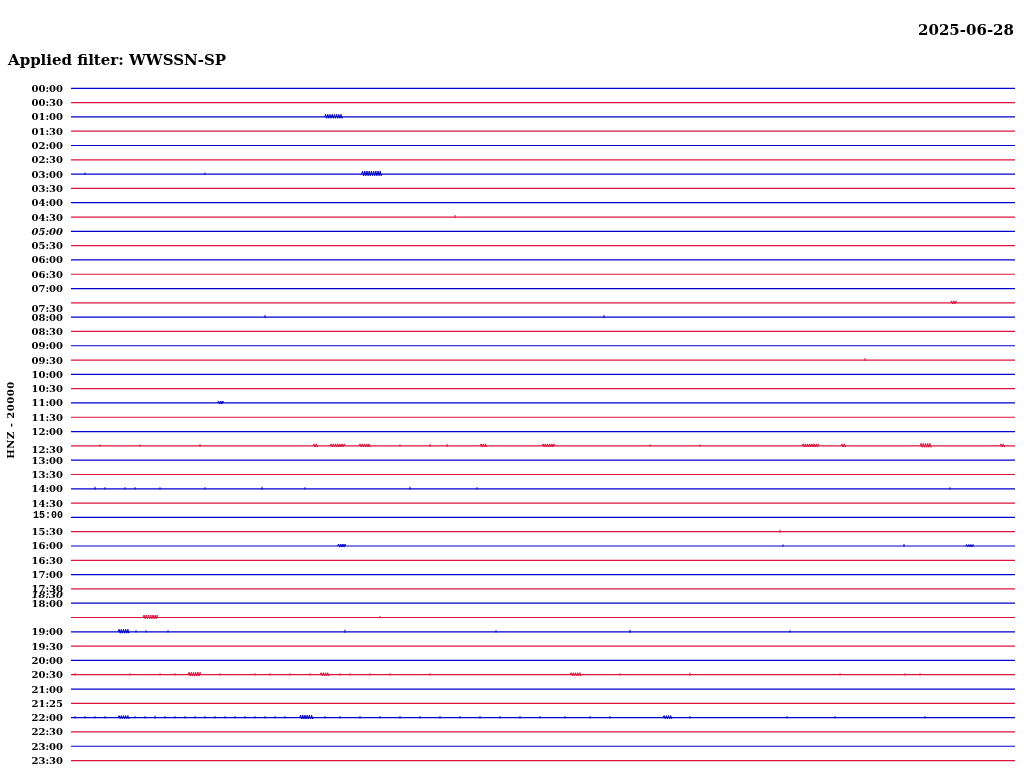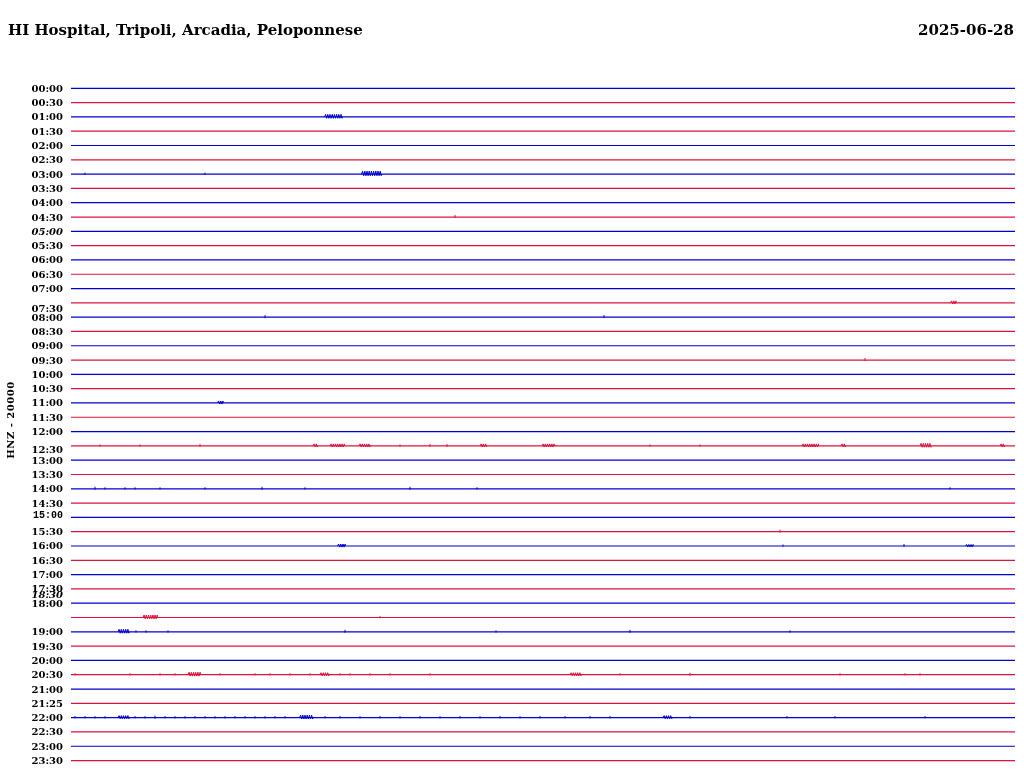--- a/index.html
+++ b/index.html
@@ -12,22 +12,22 @@
           transform:translate(-50%,-50%) rotate(-90deg);letter-spacing:0.5px;}
   .labels{position:absolute;left:0;top:0;width:63px;height:780px;}
   .row-label{position:absolute;right:0;width:63px;text-align:right;
              font-size:10px;line-height:11px;letter-spacing:0px;}
   .plot-svg{position:absolute;left:0;top:0;}
 </style>
 </head>
 <body>
 
 <div class="page">
-  <div class="title">HI Hospital, Tripoli, Arcadia, Peloponnese</div>
   <div class="date">2025-06-28</div>
+  <div class="filter">Applied filter: WWSSN-SP</div>
   <div class="ylabel">HNZ - 20000</div>
   <svg class="plot-svg" id="trace-svg" width="1024" height="780" viewBox="0 0 1024 780">
       <line x1="71" y1="88.30" x2="1015" y2="88.30" stroke="#0000cd" stroke-width="1.2"></line>
       <line x1="71" y1="102.60" x2="1015" y2="102.60" stroke="#dc143c" stroke-width="1.2"></line>
       <line x1="71" y1="116.91" x2="1015" y2="116.91" stroke="#0000cd" stroke-width="1.2"></line>
       <path d="M 324.50 116.91 L 325.60 114.41 L 326.70 118.28 L 327.80 114.41 L 328.90 118.28 L 330.00 114.41 L 331.10 118.28 L 332.20 114.41 L 333.30 118.28 L 334.40 114.41 L 335.50 118.28 L 336.60 114.41 L 337.70 118.28 L 338.80 114.41 L 339.90 118.28 L 341.00 114.41 L 342.10 118.28 L 342.00 116.91" fill="none" stroke="#0000cd" stroke-width="1"></path>
       <line x1="71" y1="131.21" x2="1015" y2="131.21" stroke="#dc143c" stroke-width="1.2"></line>
       <line x1="71" y1="145.51" x2="1015" y2="145.51" stroke="#0000cd" stroke-width="1.2"></line>
       <line x1="71" y1="159.81" x2="1015" y2="159.81" stroke="#dc143c" stroke-width="1.2"></line>
       <line x1="71" y1="174.12" x2="1015" y2="174.12" stroke="#0000cd" stroke-width="1.2"></line>

